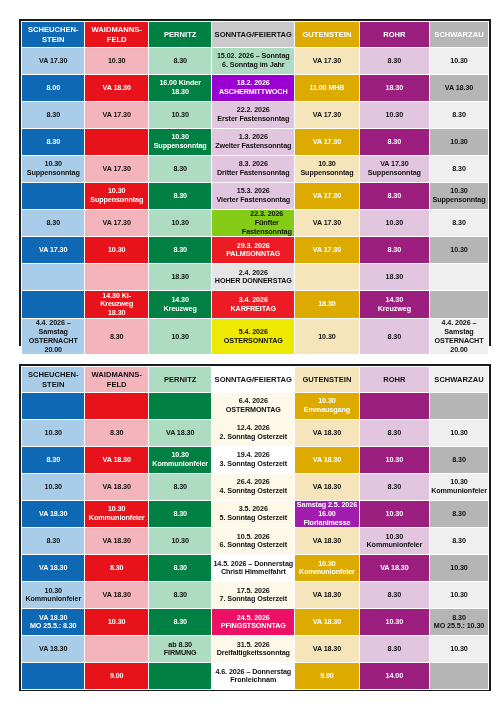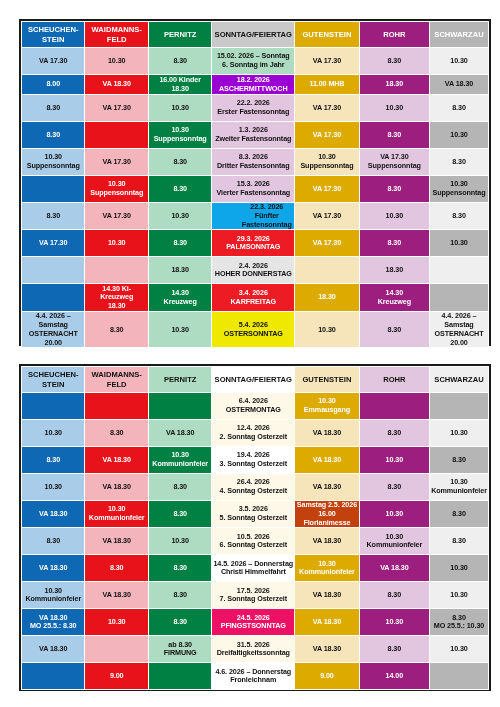--- a/index.html
+++ b/index.html
@@ -69,21 +69,21 @@
             <td style="background: rgb(246, 229, 186); color: rgb(17, 17, 17);">
               <span class="cellin">VA 17.30</span>
             </td>
             <td style="background: rgb(226, 198, 223); color: rgb(17, 17, 17);">
               <span class="cellin">8.30</span>
             </td>
             <td style="background: rgb(239, 239, 239); color: rgb(17, 17, 17);">
               <span class="cellin">10.30</span>
             </td>
           </tr>
-          <tr style="height: 20px;">
+          <tr style="height: 27px;">
             <td style="background: rgb(15, 104, 180); color: rgb(255, 255, 255);">
               <span class="cellin">8.00</span>
             </td>
             <td style="background: rgb(232, 19, 26); color: rgb(255, 255, 255);">
               <span class="cellin">VA 18.30</span>
             </td>
             <td style="background: rgb(0, 129, 67); color: rgb(255, 255, 255);">
               <span class="cellin">16.00 Kinder</span>
               <span class="l2">18.30</span>
             </td>
@@ -206,21 +206,21 @@
           <tr style="height: 27px;">
             <td style="background: rgb(169, 205, 233); color: rgb(17, 17, 17);">
               <span class="cellin">8.30</span>
             </td>
             <td style="background: rgb(244, 180, 187); color: rgb(17, 17, 17);">
               <span class="cellin">VA 17.30</span>
             </td>
             <td style="background: rgb(174, 220, 195); color: rgb(17, 17, 17);">
               <span class="cellin">10.30</span>
             </td>
-            <td class="dashed" style="background: #0ea5e9; color: rgb(17, 17, 17); padding-left: 27px;">
+            <td class="dashed" style="background: #84cc16; color: rgb(17, 17, 17); padding-left: 27px;">
               <span class="cellin">22.3. 2026</span>
               <span class="l2">Fünfter Fastensonntag</span>
             </td>
             <td style="background: rgb(246, 229, 186); color: rgb(17, 17, 17);">
               <span class="cellin">VA 17.30</span>
             </td>
             <td style="background: rgb(226, 198, 223); color: rgb(17, 17, 17);">
               <span class="cellin">10.30</span>
             </td>
             <td style="background: rgb(239, 239, 239); color: rgb(17, 17, 17);">
@@ -460,21 +460,21 @@
               <span class="cellin">10.30</span>
               <span class="l2">Kommunionfeier</span>
             </td>
             <td style="background: rgb(0, 129, 67); color: rgb(255, 255, 255);">
               <span class="cellin">8.30</span>
             </td>
             <td class="dashed2" style="background: rgb(253, 248, 231); color: rgb(17, 17, 17);">
               <span class="cellin">3.5. 2026</span>
               <span class="l2">5. Sonntag Osterzeit</span>
             </td>
-            <td style="background: #c2410c; color: rgb(255, 255, 255); text-align: center;">
+            <td style="background: #a21caf; color: rgb(255, 255, 255); text-align: center;">
               <span class="cellin">Samstag 2.5. 2026</span>
               <span class="l2">16.00 Florianimesse</span>
             </td>
             <td style="background: rgb(156, 31, 127); color: rgb(255, 255, 255);">
               <span class="cellin">10.30</span>
             </td>
             <td style="background: rgb(181, 181, 181); color: rgb(17, 17, 17);">
               <span class="cellin">8.30</span>
             </td>
           </tr>

